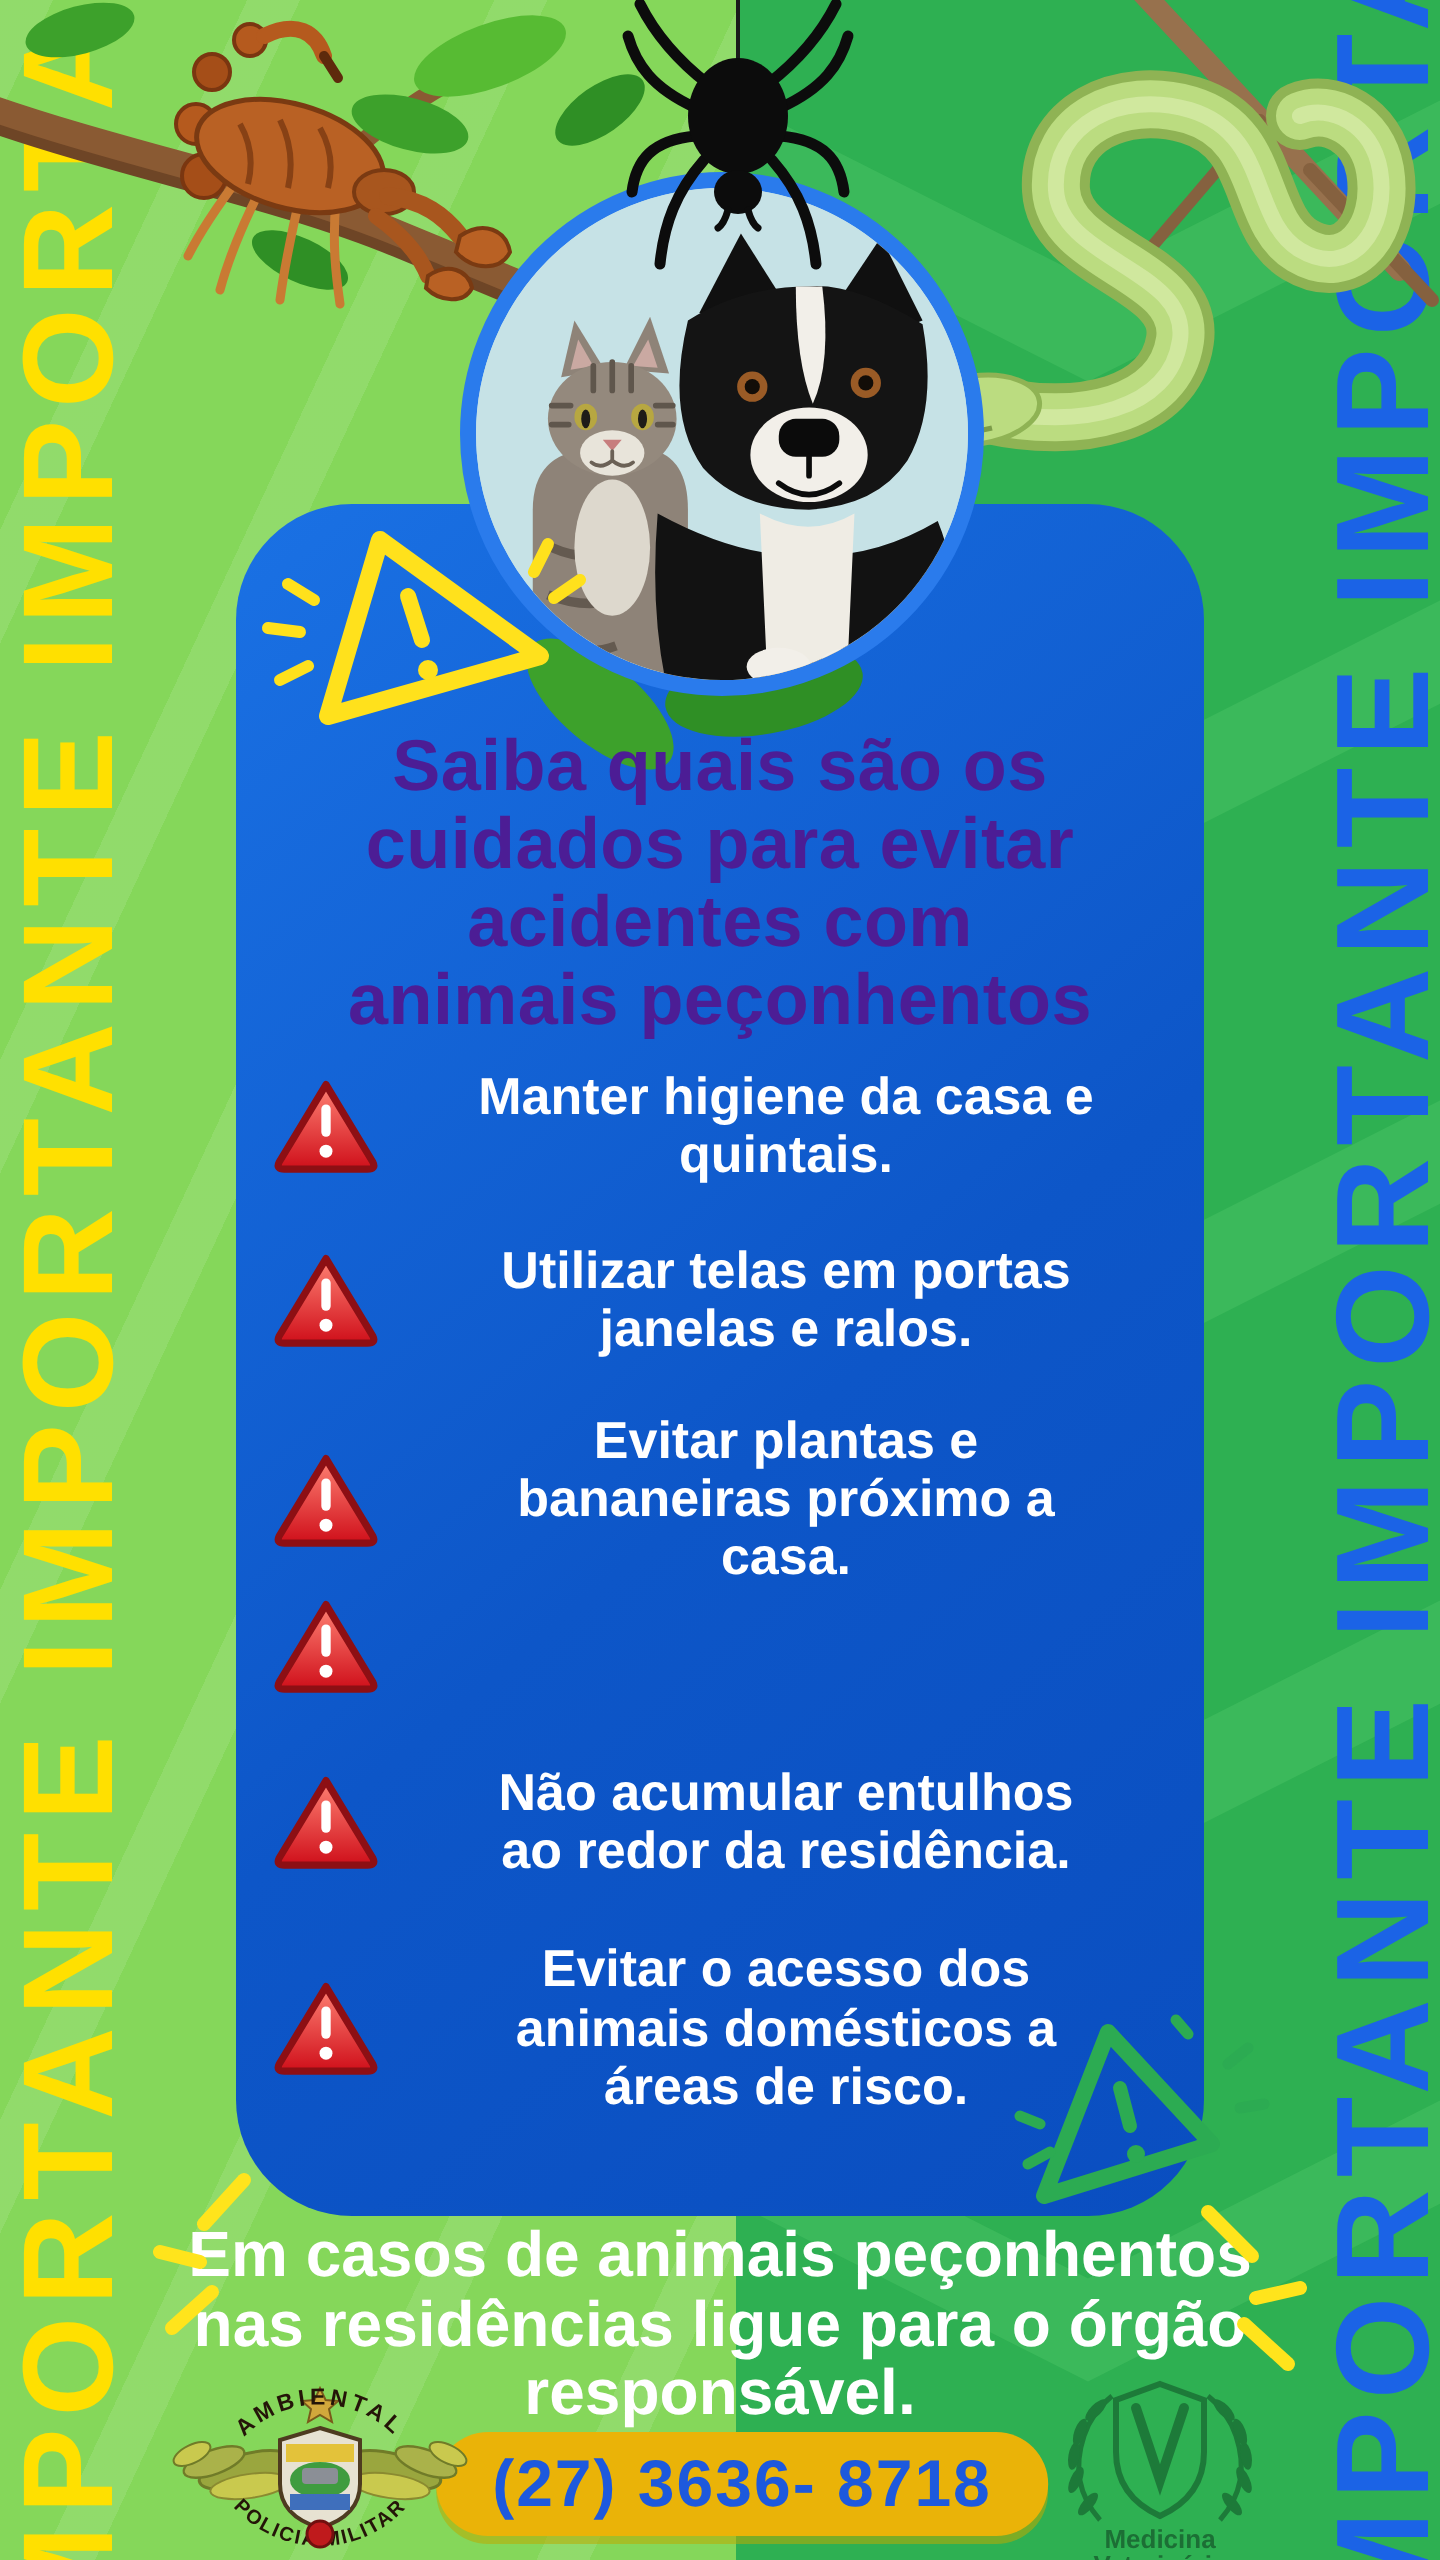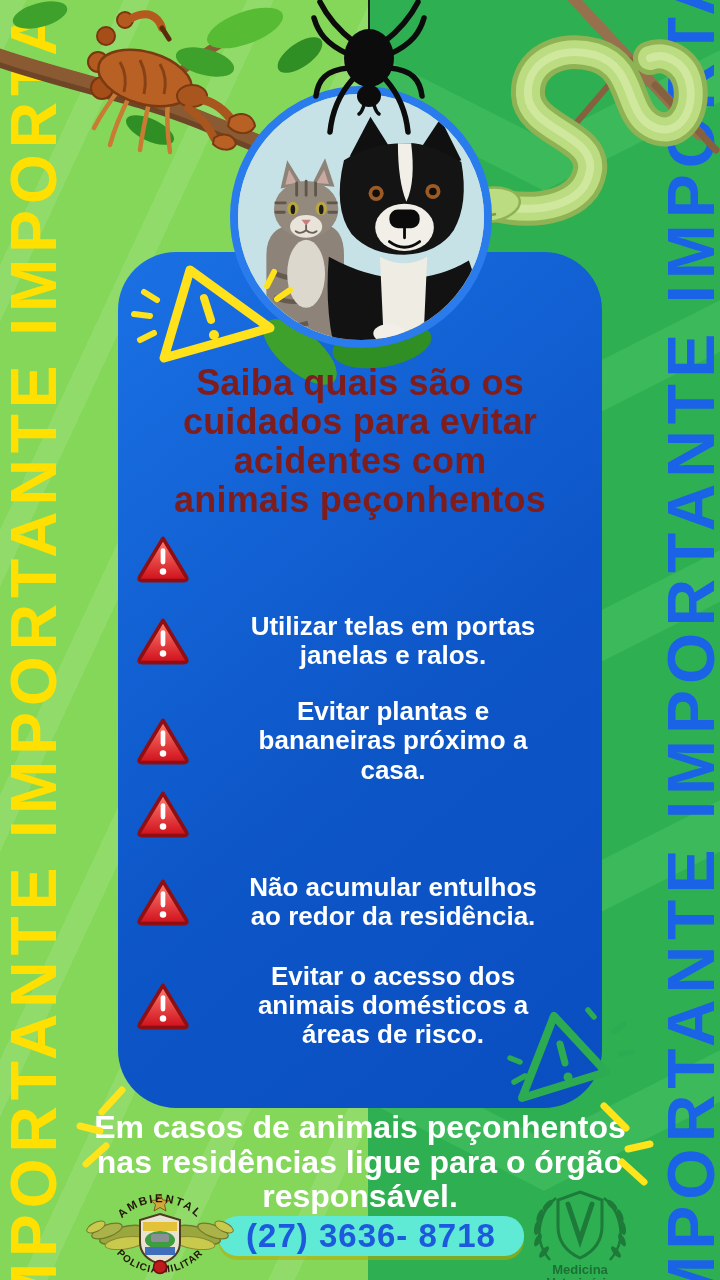--- a/index.html
+++ b/index.html
@@ -34,21 +34,21 @@
     border-radius:50%;border:8px solid #2a7bec;background:#c6e2e6;overflow:hidden;
   }
   .pet-circle svg{display:block;width:100%;height:100%;}
   .spider{position:absolute;left:310px;top:0;width:118px;height:170px;}
   .scorpion{position:absolute;left:0;top:0;width:450px;height:400px;pointer-events:none;}
   .snake{position:absolute;left:400px;top:0;width:320px;height:240px;}
   .sketch-yellow{position:absolute;left:124px;top:256px;width:175px;height:120px;}
   .sketch-green{position:absolute;left:502px;top:1006px;width:135px;height:110px;}
   .title{
     position:absolute;left:138px;top:364px;width:444px;text-align:center;
-    color:#7f1d1d;font-size:36px;font-weight:800;line-height:1.08;
+    color:#4c1d95;font-size:36px;font-weight:800;line-height:1.08;
     white-space:pre-line;letter-spacing:.2px;
   }
   .items{position:absolute;left:136px;top:534px;width:452px;display:flex;flex-direction:column;}
   .item{display:flex;align-items:center;}
   .item:nth-of-type(1){margin-bottom:28px;}
   .item:nth-of-type(2){margin-bottom:26px;}
   .item:nth-of-type(3){margin-bottom:4px;}
   .item:nth-of-type(4){margin-bottom:34px;}
   .item:nth-of-type(5){margin-bottom:30px;}
   .tri{flex:0 0 54px;width:54px;height:50px;margin-right:8px;}
@@ -58,21 +58,21 @@
   }
   .footer-note{
     position:absolute;left:60px;top:1110px;width:600px;text-align:center;
     color:#ffffff;font-weight:800;font-size:32px;line-height:1.08;white-space:pre-line;
   }
   .burst{position:absolute;}
   .burst.l{left:76px;top:1084px;width:60px;height:90px;}
   .burst.r{left:588px;top:1098px;width:66px;height:92px;}
   .phone-pill{
     position:absolute;left:371px;top:1216px;transform:translateX(-50%);
-    height:40px;padding:0 28px;border-radius:28px;background:#5eead4;
+    height:52px;padding:0 28px;border-radius:28px;background:#eab308;
     display:flex;align-items:center;justify-content:center;
     box-shadow:0 4px 0 rgba(190,170,0,.55);
   }
   .phone-pill span{
     color:#1d59dd;font-size:33px;font-weight:900;letter-spacing:1px;white-space:nowrap;
   }
   .badge{position:absolute;left:84px;top:1190px;width:152px;height:92px;}
   .vetlogo{position:absolute;left:518px;top:1186px;width:124px;height:104px;}
 </style>
 </head>
@@ -235,20 +235,22 @@
           <defs>
             <linearGradient id="redgrad" x1="0" y1="0" x2="0" y2="1">
               <stop offset="0" stop-color="#ff8274"></stop>
               <stop offset="1" stop-color="#cf0f1a"></stop>
             </linearGradient>
           </defs>
           <path d="M30 4 L56 47 Q58 51 53 51 L7 51 Q2 51 4 47 Z" fill="url(#redgrad)" stroke="#8d0f14" stroke-width="4" stroke-linejoin="round"></path>
           <rect x="27.4" y="15" width="5.2" height="18" rx="2.6" fill="#ffffff"></rect>
           <circle cx="30" cy="41" r="3.6" fill="#ffffff"></circle>
         </svg>
+        <div class="item-text">Manter higiene da casa e
+quintais.</div>
       </div>
 
       <div class="item">
         <svg class="tri" viewBox="0 0 60 54">
           <defs>
             <linearGradient id="redgrad" x1="0" y1="0" x2="0" y2="1">
               <stop offset="0" stop-color="#ff8274"></stop>
               <stop offset="1" stop-color="#cf0f1a"></stop>
             </linearGradient>
           </defs>

